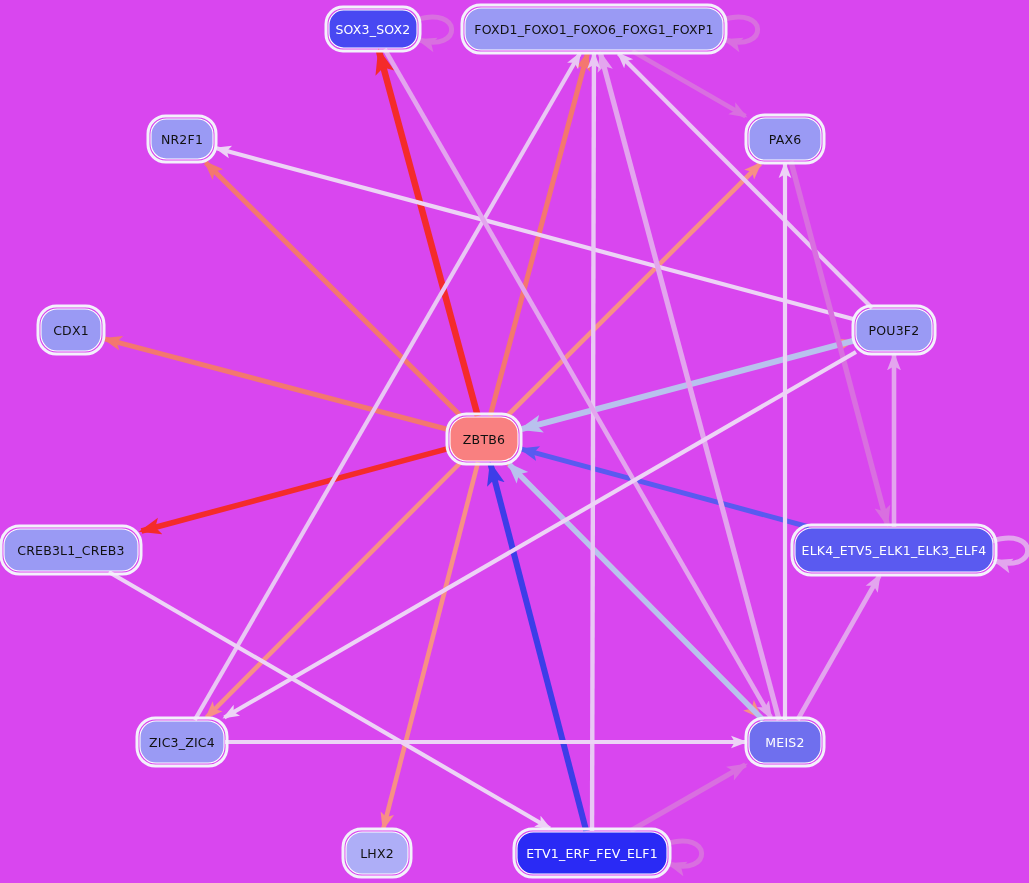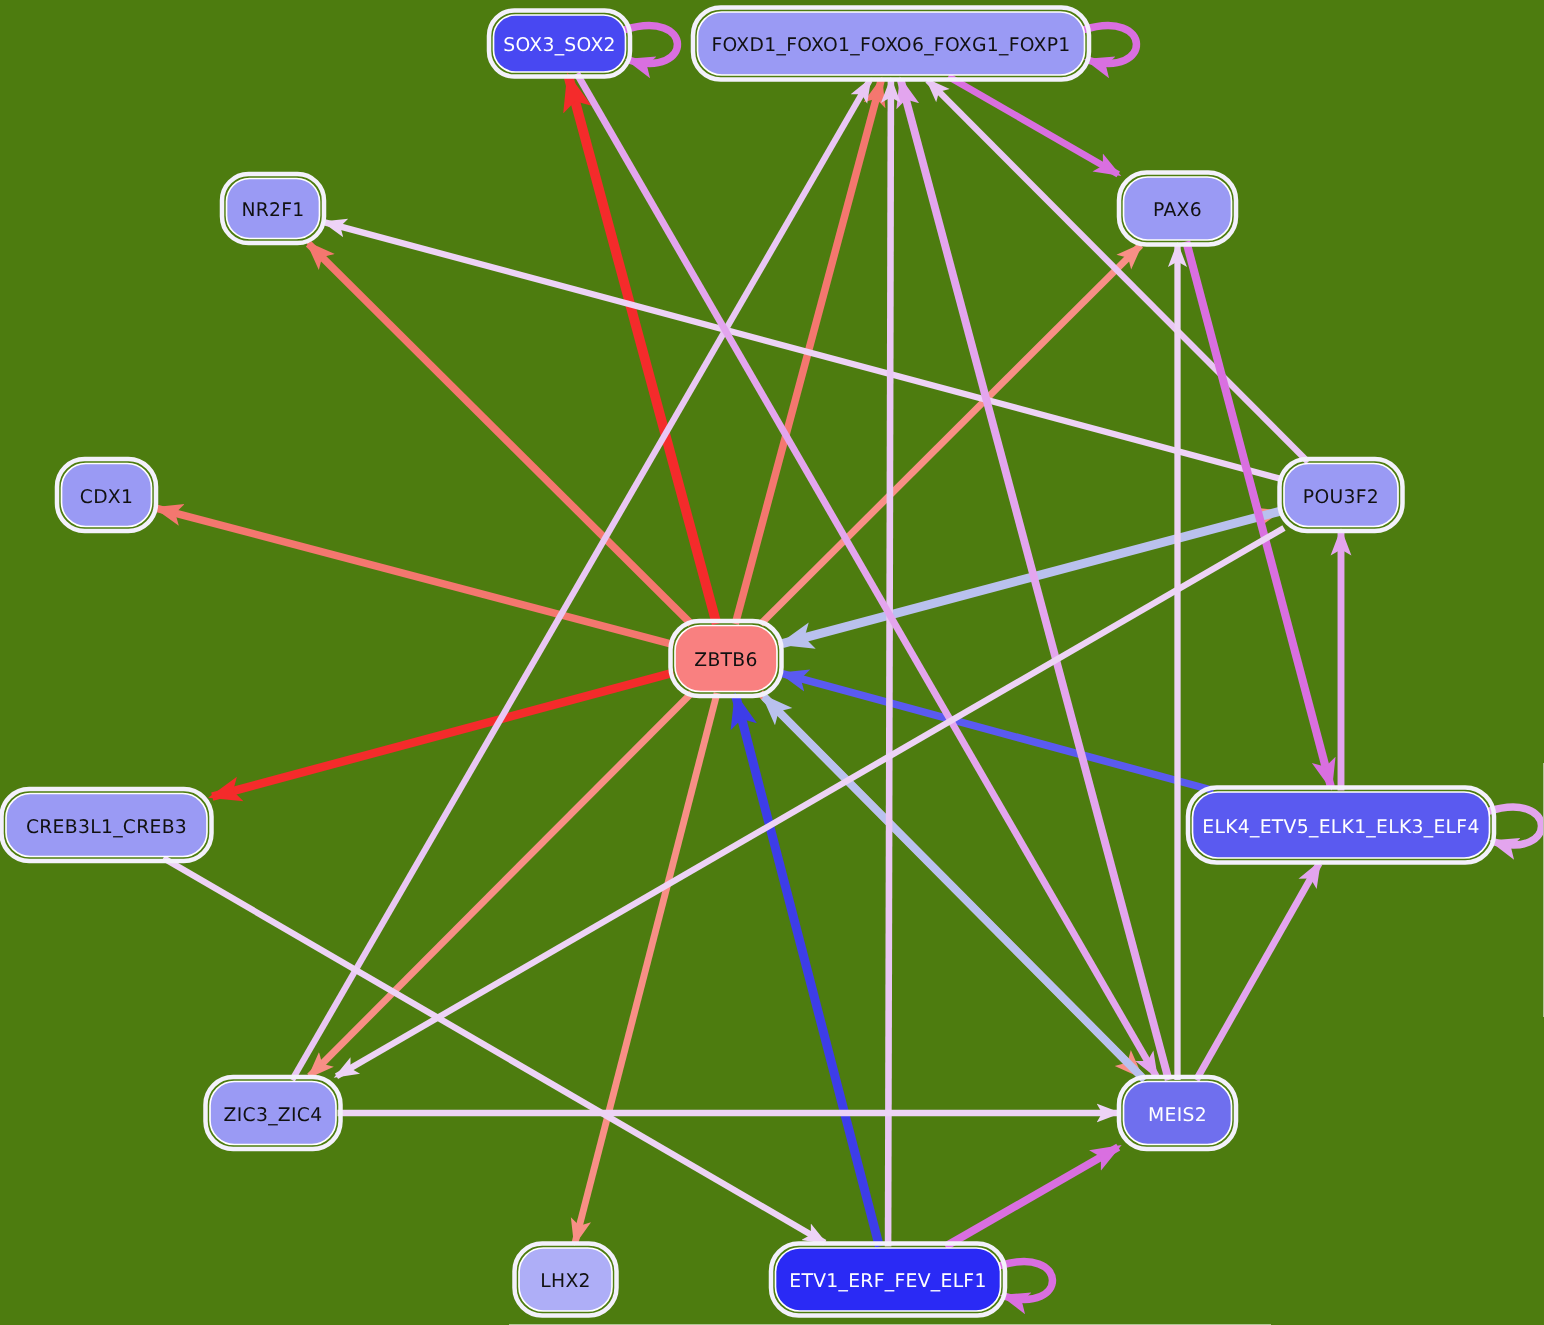--- a/index.html
+++ b/index.html
@@ -1,17 +1,17 @@
 <!DOCTYPE html>
 <html><head>
 <meta charset="utf-8">
 <style>
   html,body{margin:0;padding:0;background:#ffffff;}
   body{font-family:"DejaVu Sans",sans-serif;}
-  #canvas{position:relative;width:1029px;height:883px;background:#4d7c0f;overflow:hidden;}
+  #canvas{position:relative;width:1029px;height:883px;background:#d946ef;overflow:hidden;}
   #net{position:absolute;left:0;top:0;width:1029px;height:883px;}
   .node-label{
     font-family:"DejaVu Sans",sans-serif;
     font-size:12.5px;
     letter-spacing:0.2px;
     dominant-baseline:central;
     text-anchor:middle;
     pointer-events:none;
   }
   .node-rect{stroke:#ffffff;stroke-width:1.1;}

